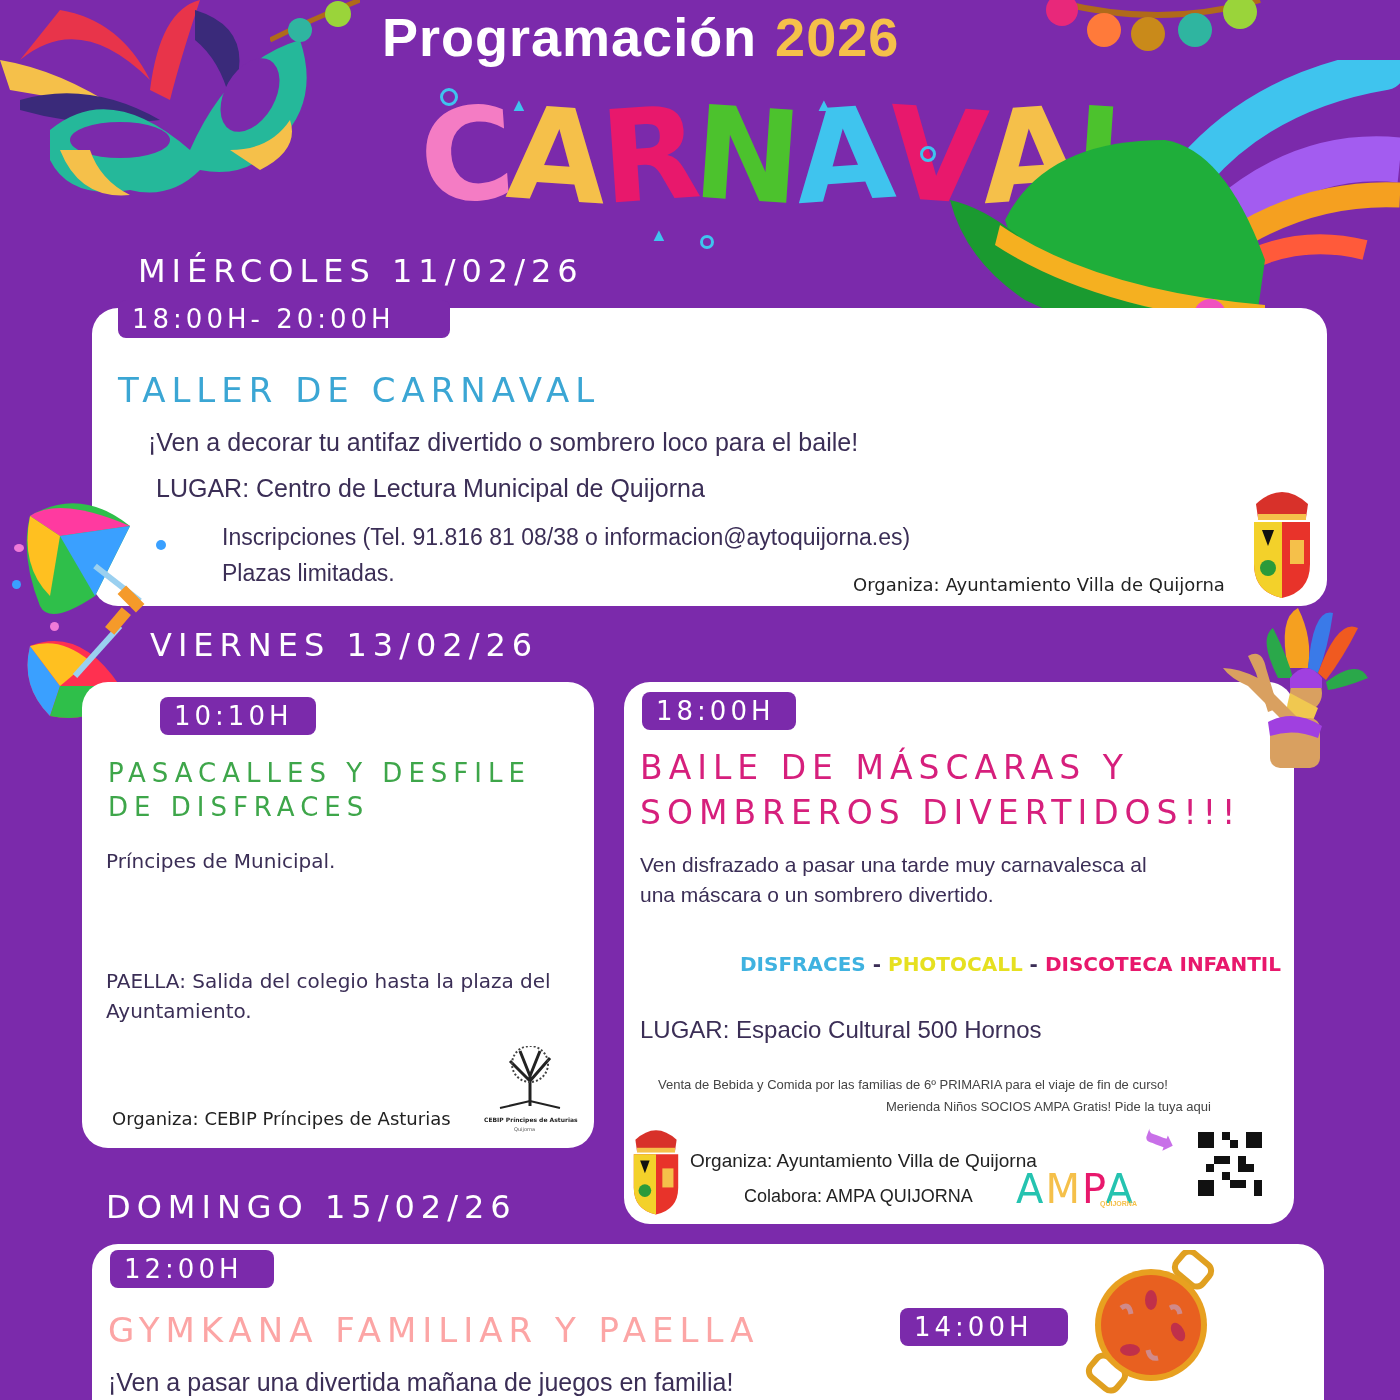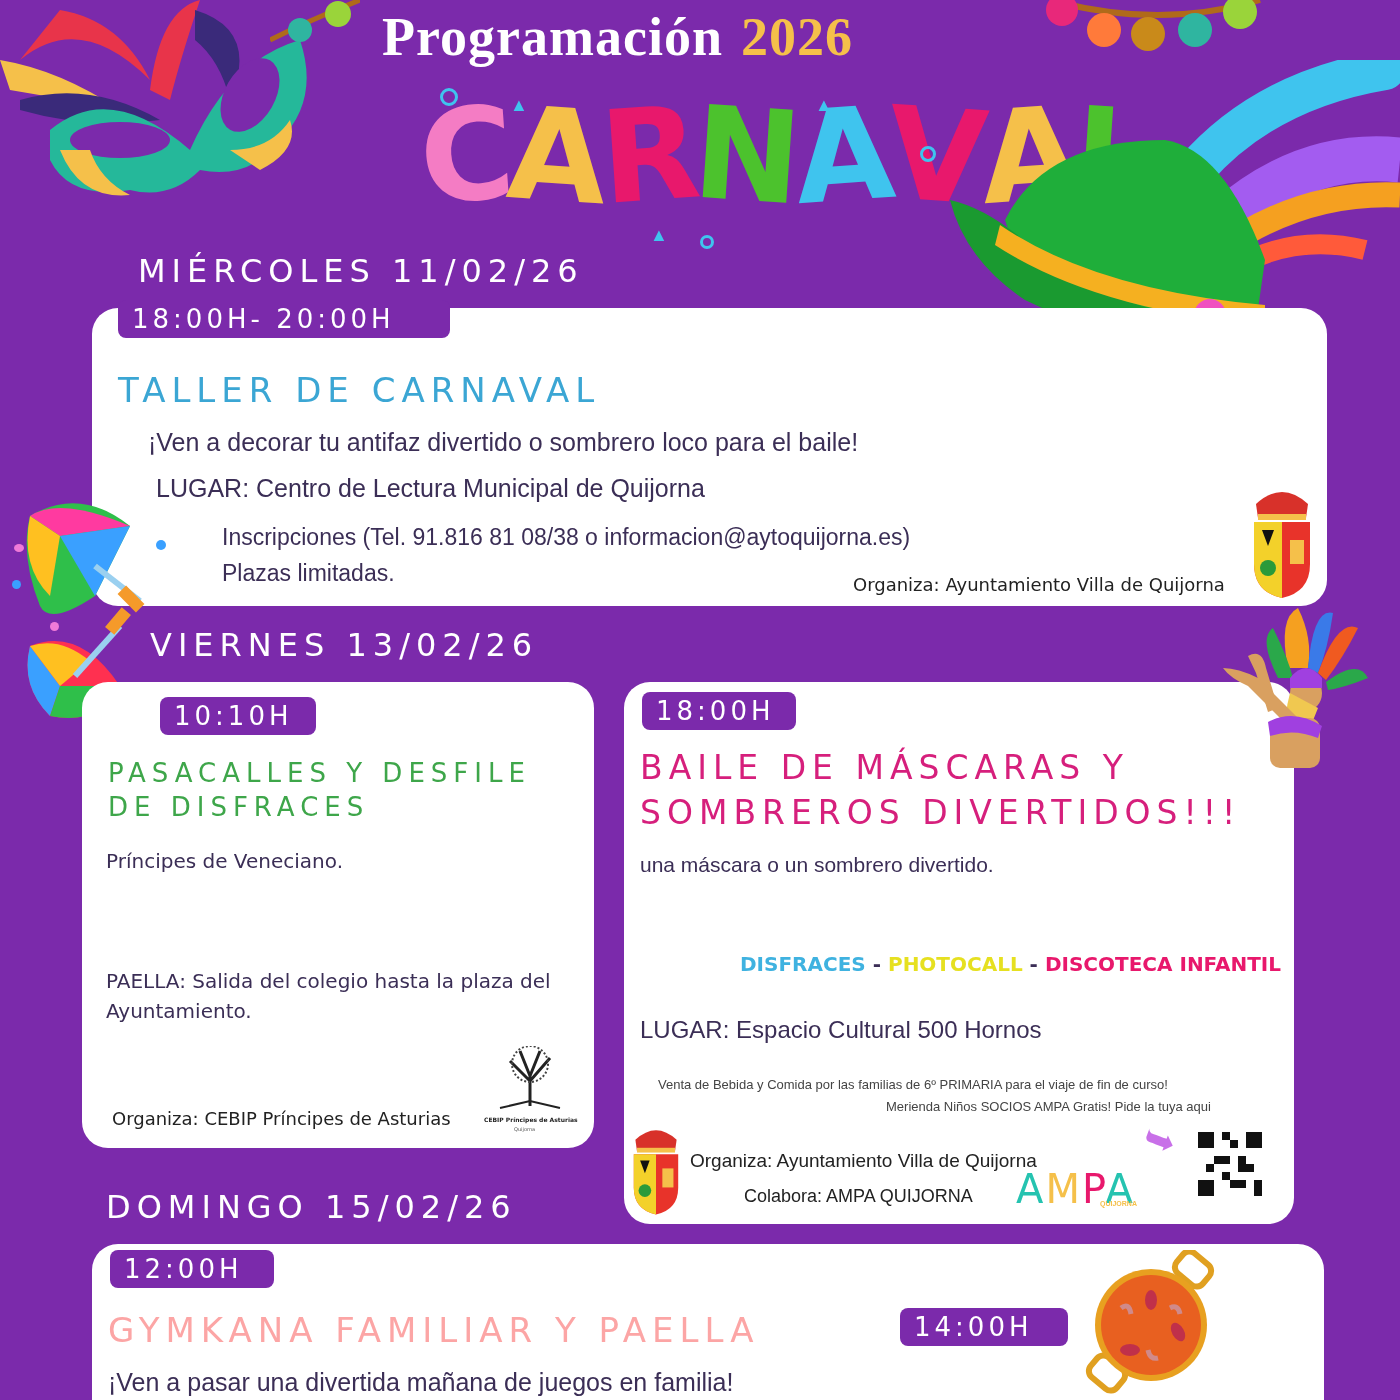--- a/index.html
+++ b/index.html
@@ -1,18 +1,18 @@
 <!DOCTYPE html>
 <html><head>
 <meta charset="utf-8">
 <style>
   html, body { margin:0; padding:0; }
   body { width:1400px; height:1400px; overflow:hidden; background:#7b2aab; position:relative; font-family:"Liberation Sans", sans-serif; }
   .abs { position:absolute; }
-  .title-prog { left:382px; top:6px; font-family:Liberation Serif, serif; font-weight:bold; font-size:54px; color:#fff; letter-spacing:1px; }
+  .title-prog { left:382px; top:6px; font-family:Liberation Sans, sans-serif; font-weight:bold; font-size:54px; color:#fff; letter-spacing:1px; }
   .title-year { color:#f5c04a; margin-left:18px; }
   .carnaval { left:420px; top:92px; font-family:"DejaVu Sans", sans-serif; font-weight:bold; font-size:128px; letter-spacing:-6px; line-height:1; }
   .carnaval span { display:inline-block; }
   .day { font-family:"DejaVu Sans", sans-serif; color:#fff; font-size:32px; letter-spacing:6px; }
   .card { background:#fff; border-radius:26px; }
   .pill { background:#7b2aab; color:#fff; border-radius:8px; font-family:"DejaVu Sans", sans-serif; font-size:26px; letter-spacing:4px; padding:4px 14px; }
   .ev-title { font-family:"DejaVu Sans", sans-serif; letter-spacing:6px; }
   .body-text { font-family:"Liberation Sans", sans-serif; color:#3b2e56; }
   .confetti { border-radius:50%; position:absolute; }
 </style>
@@ -111,40 +111,41 @@
 <div class="confetti" style="left:12px;top:580px;width:9px;height:9px;background:#3aa0ff"></div>
 <div class="confetti" style="left:50px;top:622px;width:9px;height:9px;background:#f07ad8"></div>
 
 <div class="abs day" style="left:150px;top:626px">VIERNES 13/02/26</div>
 
 <div class="abs card" style="left:82px;top:682px;width:512px;height:466px"></div>
 <div class="abs pill" style="left:160px;top:697px;width:128px">10:10H</div>
 <div class="abs ev-title" style="left:108px;top:758px;font-size:26px;color:#3ea64a">PASACALLES Y DESFILE</div>
 <div class="abs ev-title" style="left:108px;top:792px;font-size:26px;color:#3ea64a">DE DISFRACES</div>
 <div class="abs body-text" style="left:106px;top:846px;font-size:20px;line-height:30px;font-family:'DejaVu Sans',sans-serif">
-  <div>Príncipes de Veneciano.</div>
+  <div>Príncipes de Municipal.</div>
 </div>
 <div class="abs body-text" style="left:106px;top:966px;font-size:20px;line-height:30px;font-family:'DejaVu Sans',sans-serif">
   <div>PAELLA: Salida del colegio hasta la plaza del</div>
   <div>Ayuntamiento.</div>
 </div>
 <div class="abs body-text" style="left:112px;top:1108px;font-size:18px;color:#222;font-family:'DejaVu Sans',sans-serif">Organiza: CEBIP Príncipes de Asturias</div>
 <svg class="abs" style="left:490px;top:1046px" width="80" height="66" viewBox="0 0 80 66">
   <path d="M40 60 L40 30 M40 35 L20 15 M40 35 L60 12 M40 30 L30 5 M40 30 L50 5" stroke="#222" stroke-width="3" fill="none"></path>
   <circle cx="40" cy="18" r="18" fill="none" stroke="#444" stroke-width="2" stroke-dasharray="2 2"></circle>
   <path d="M10 62 L40 55 L70 62" stroke="#222" stroke-width="2" fill="none"></path>
 </svg>
 <div class="abs" style="left:484px;top:1116px;font-size:6px;color:#222;font-family:'DejaVu Sans',sans-serif;font-weight:bold">CEBIP Príncipes de Asturias</div>
 <div class="abs" style="left:514px;top:1126px;font-size:5px;color:#555;font-family:'DejaVu Sans',sans-serif">Quijorna</div>
 
 <div class="abs card" style="left:624px;top:682px;width:670px;height:542px"></div>
 <div class="abs pill" style="left:642px;top:692px;width:126px">18:00H</div>
 <div class="abs ev-title" style="left:640px;top:748px;font-size:33px;color:#d61f7c">BAILE DE MÁSCARAS Y</div>
 <div class="abs ev-title" style="left:640px;top:793px;font-size:33px;color:#d61f7c">SOMBREROS DIVERTIDOS!!!</div>
 <div class="abs body-text" style="left:640px;top:850px;font-size:21px;line-height:30px">
+  <div>Ven disfrazado a pasar una tarde muy carnavalesca al</div>
   <div>una máscara o un sombrero divertido.</div>
 </div>
 <div class="abs" id="highlights" style="left:740px;top:952px;font-family:'DejaVu Sans',sans-serif;font-weight:bold;font-size:20px"><span style="color: rgb(63, 178, 224);">DISFRACES</span><span style="color: rgb(59, 46, 86);"> - </span><span style="color: rgb(230, 224, 32);">PHOTOCALL</span><span style="color: rgb(59, 46, 86);"> - </span><span style="color: rgb(232, 24, 108);">DISCOTECA INFANTIL</span></div>
 <div class="abs body-text" style="left:640px;top:1016px;font-size:24px">LUGAR: Espacio Cultural 500 Hornos</div>
 <div class="abs body-text" style="left:658px;top:1077px;font-size:13px;color:#444">Venta de Bebida y Comida por las familias de 6º PRIMARIA para el viaje de fin de curso!</div>
 <div class="abs body-text" style="left:886px;top:1099px;font-size:13px;color:#444">Merienda Niños SOCIOS AMPA Gratis! Pide la tuya aqui</div>
 
 <div class="abs" style="left:1144px;top:1118px;font-size:38px;color:#c870e8;transform:rotate(20deg)">➥</div>
 
 <svg class="abs" style="left:1198px;top:1132px" width="64" height="64" viewBox="0 0 8 8" shape-rendering="crispEdges">

